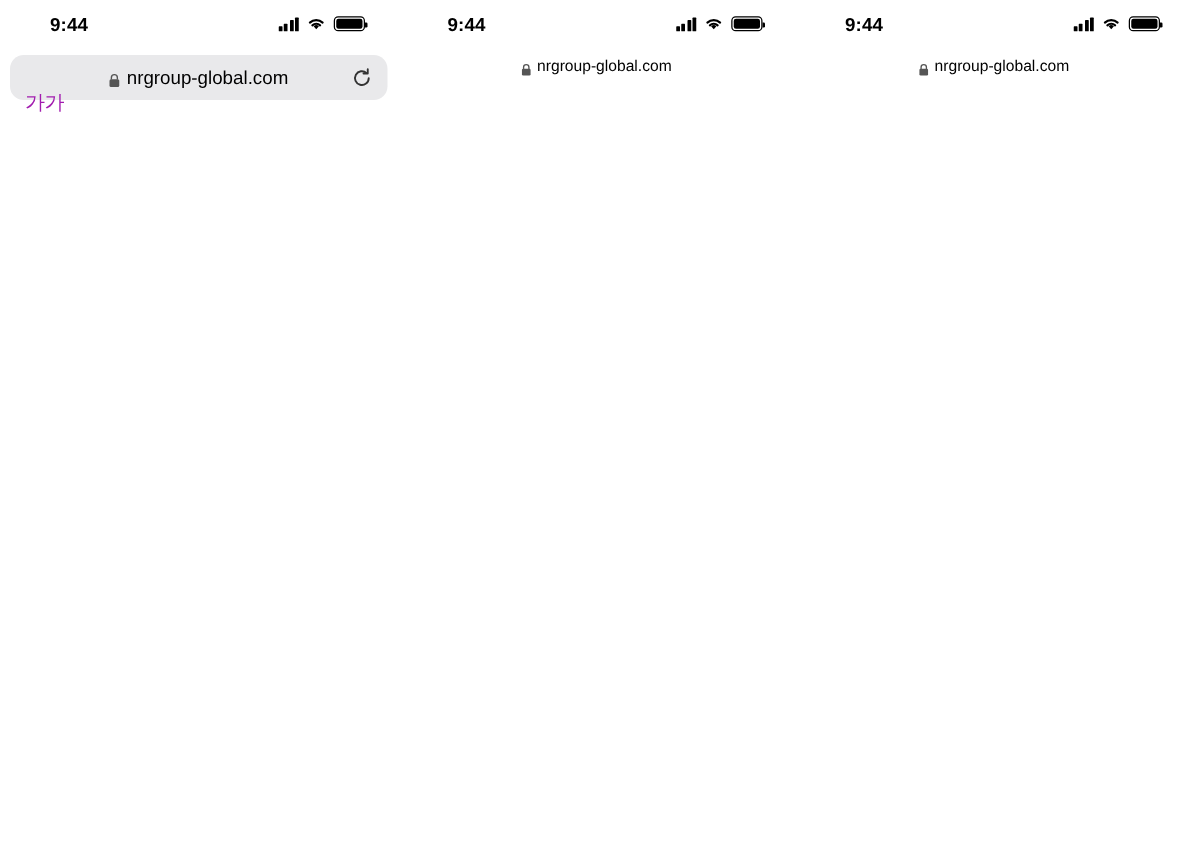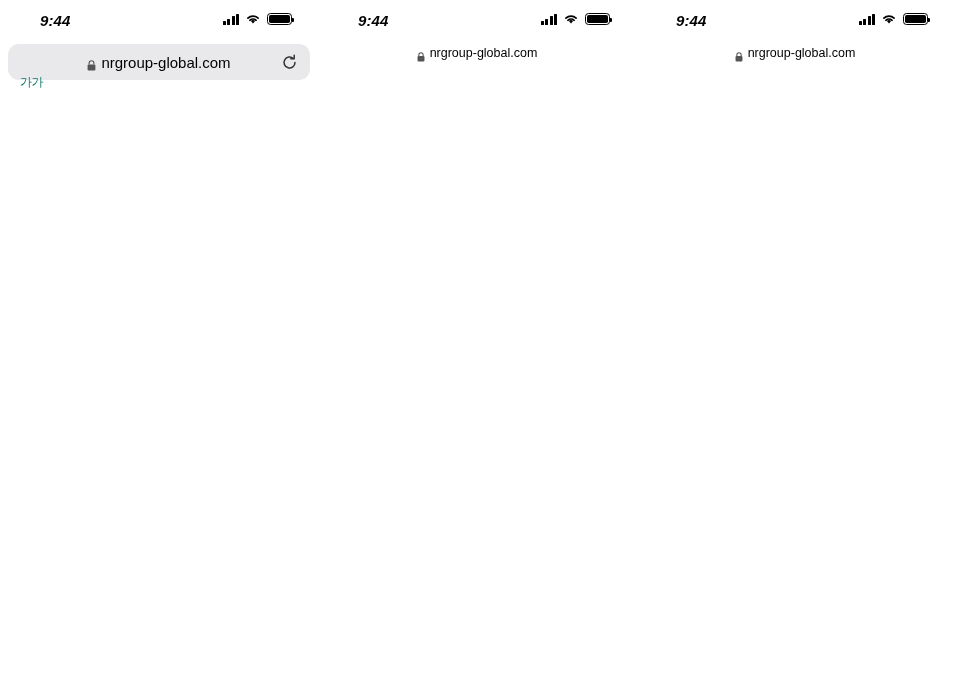--- a/index.html
+++ b/index.html
@@ -17,21 +17,20 @@
     background: #ffffff;
     overflow: hidden;
     flex: 0 0 318px;
   }
   .phone + .phone { border-left: 0px solid transparent; }
 
   
   .statusbar {
     height: 44px; position: relative; background: #fff;
     flex: 0 0 44px;
-    font-style: italic;
   }
   .sb-time {
     position: absolute; left: 40px; top: 12px;
     font-size: 15px; font-weight: bold; color: #000;
     letter-spacing: .1px;
   }
   .sb-icons {
     position: absolute; right: 26px; top: 13px;
     display: flex; align-items: center; gap: 6px;
   }
@@ -52,21 +51,21 @@
     background:#000; border-radius:0 1px 1px 0;
   }
   .ic-batt span{ display:block; height:100%; width:100%; background:#000; border-radius:1.8px; }
 
   
   .urlbar-wrap { background: #fff; padding: 0 8px 8px; flex: 0 0 auto; }
   .urlbar {
     height: 36px; background: #e9e9eb; border-radius: 11px;
     display:flex; align-items:center; position:relative;
   }
-  .url-aa { position:absolute; left:12px; font-size:12px; color:#0f766e; letter-spacing:-.5px;margin-top:40px;}
+  .url-aa { position:absolute; left:12px; font-size:16px; color:#a21caf; letter-spacing:-.5px;margin-top:40px;}
   .url-center { margin:0 auto; display:flex; align-items:center; gap:5px; }
   .url-lock { width: 9px; height: 11px; position: relative; display:block;}
   .url-text { font-size: 15px; color: #000; }
   .url-reload { position:absolute; right:12px; width:17px; height:17px; }
 
   
   .urlbar-mini {
     flex: 0 0 auto; padding: 2px 0 7px; background:#fff;
     display:flex; align-items:center; justify-content:center; gap:5px;
   }

